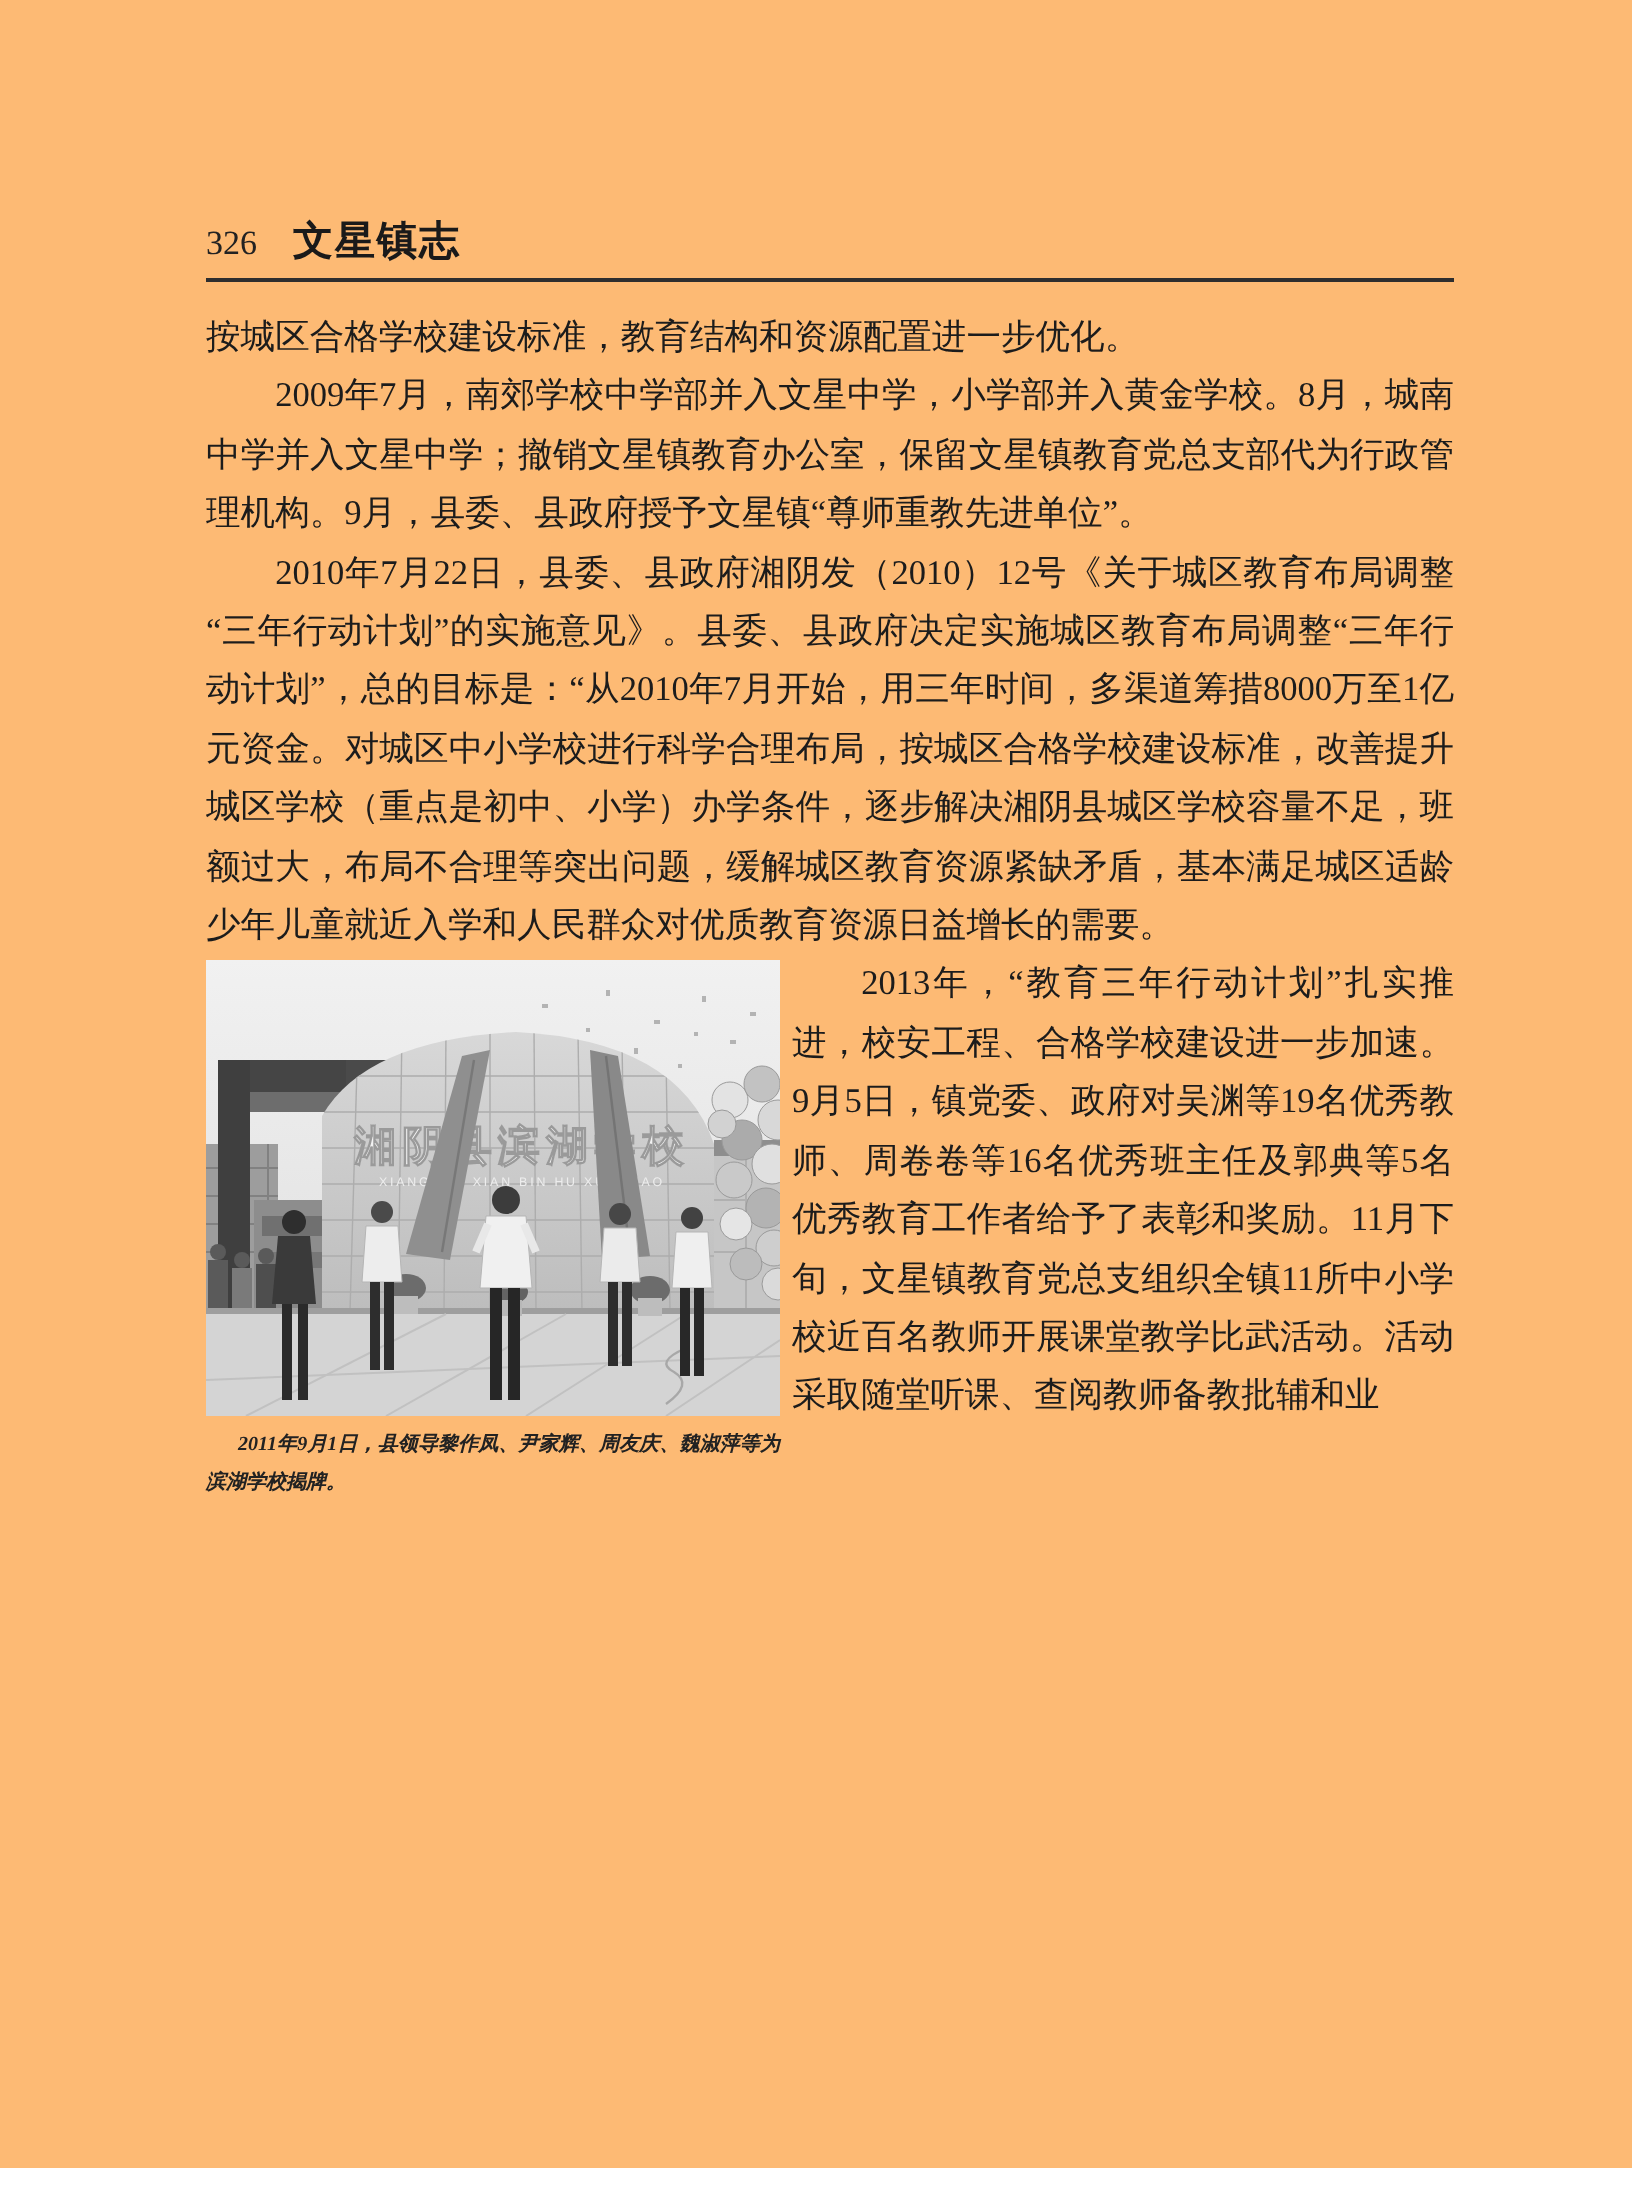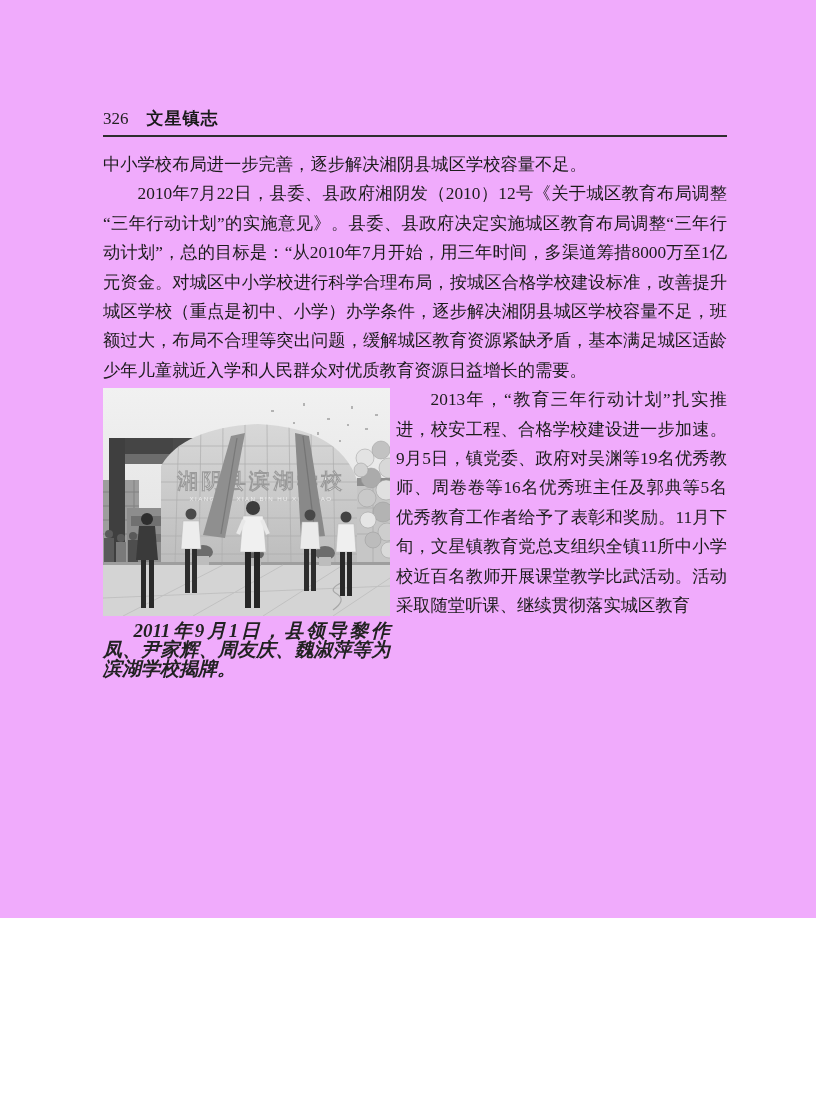--- a/index.html
+++ b/index.html
@@ -1,39 +1,39 @@
 <!DOCTYPE html>
 <html lang="zh"><head>
 <meta charset="utf-8">
 <style>
   html,body{margin:0;padding:0;background:#ffffff;}
   .page{
     position:relative;
-    width:816px;height:918px;
-    background:#f0abfc;
+    width:816px;height:1084px;
+    background:#fdba74;
     color:#1c1c1c;
     font-family:"Liberation Serif","DejaVu Serif",serif;
     overflow:hidden;
     box-sizing:border-box;
     padding:107px 89px 0 103px;
   }
   .running-head{
     display:flex;
     align-items:baseline;
     gap:18px;
     border-bottom:2px solid #2e2e2e;
     padding-bottom:5px;
   }
   .page-num{
     font-size:17px;
     font-family:"Liberation Serif","DejaVu Serif",serif;
     color:#222;
   }
   .book-title{
-    font-size:17px;
+    font-size:20px;
     font-weight:700;
     font-family:"Liberation Sans","DejaVu Sans",sans-serif;
     letter-spacing:1px;
     color:#1a1a1a;
   }
   .body-text{
     margin-top:13px;
     font-size:17.3px;
     line-height:29.4px;
     text-align:justify;
@@ -49,42 +49,43 @@
     margin:3px 6px 2px 0;
     padding:0;
   }
   .photo-frame{
     width:287px;height:228px;
     display:block;
     background:#e8e8e8;
   }
   figcaption{
     margin-top:5px;
-    font-size:19px;
+    font-size:10px;
     line-height:19px;
     font-weight:700;
     font-style:italic;
     font-family:"Liberation Serif","DejaVu Serif",serif;
     text-align:justify;
     text-indent:1.6em;
     color:#222;
   }
 </style>
 </head>
 <body>
 
 <div class="page">
 
   <div class="running-head">
     <span class="page-num">326</span>
     <span class="book-title">文星镇志</span>
   </div>
 
   <div class="body-text">
-    <p class="noindent">中小学校布局进一步完善，逐步解决湘阴县城区学校容量不足。</p>
+    <p class="noindent">按城区合格学校建设标准，教育结构和资源配置进一步优化。</p>
+    <p>2009年7月，南郊学校中学部并入文星中学，小学部并入黄金学校。8月，城南中学并入文星中学；撤销文星镇教育办公室，保留文星镇教育党总支部代为行政管理机构。9月，县委、县政府授予文星镇“尊师重教先进单位”。</p>
     <p>2010年7月22日，县委、县政府湘阴发（2010）12号《关于城区教育布局调整“三年行动计划”的实施意见》。县委、县政府决定实施城区教育布局调整“三年行动计划”，总的目标是：“从2010年7月开始，用三年时间，多渠道筹措8000万至1亿元资金。对城区中小学校进行科学合理布局，按城区合格学校建设标准，改善提升城区学校（重点是初中、小学）办学条件，逐步解决湘阴县城区学校容量不足，班额过大，布局不合理等突出问题，缓解城区教育资源紧缺矛盾，基本满足城区适龄少年儿童就近入学和人民群众对优质教育资源日益增长的需要。</p>
 
     <figure class="photo-figure">
       <svg class="photo-frame" viewBox="0 0 287 228" xmlns="http://www.w3.org/2000/svg">
         <defs>
           <linearGradient id="sky" x1="0" y1="0" x2="0" y2="1">
             <stop offset="0" stop-color="#f1f1f1"></stop>
               <stop offset="1" stop-color="#dddddd"></stop>
           </linearGradient>
           <linearGradient id="wall" x1="0" y1="0" x2="0" y2="1">
@@ -247,16 +248,16 @@
 
           <circle cx="243" cy="129" r="5.5" fill="#424242"></circle>
           <path d="M235,136 h16 l2,28 h-20 Z" fill="#efefef" stroke="#b5b5b5" stroke-width="0.5"></path>
           <rect x="237" y="164" width="5" height="44" fill="#282828"></rect>
             <rect x="244" y="164" width="5" height="44" fill="#282828"></rect>
         </g>
       </svg>
       <figcaption>2011年9月1日，县领导黎作凤、尹家辉、周友庆、魏淑萍等为滨湖学校揭牌。</figcaption>
     </figure>
 
-    <p>2013年，“教育三年行动计划”扎实推进，校安工程、合格学校建设进一步加速。9月5日，镇党委、政府对吴渊等19名优秀教师、周卷卷等16名优秀班主任及郭典等5名优秀教育工作者给予了表彰和奖励。11月下旬，文星镇教育党总支组织全镇11所中小学校近百名教师开展课堂教学比武活动。活动采取随堂听课、继续贯彻落实城区教育</p>
+    <p>2013年，“教育三年行动计划”扎实推进，校安工程、合格学校建设进一步加速。9月5日，镇党委、政府对吴渊等19名优秀教师、周卷卷等16名优秀班主任及郭典等5名优秀教育工作者给予了表彰和奖励。11月下旬，文星镇教育党总支组织全镇11所中小学校近百名教师开展课堂教学比武活动。活动采取随堂听课、查阅教师备教批辅和业</p>
   </div>
 
 </div>
 
 </body></html>

